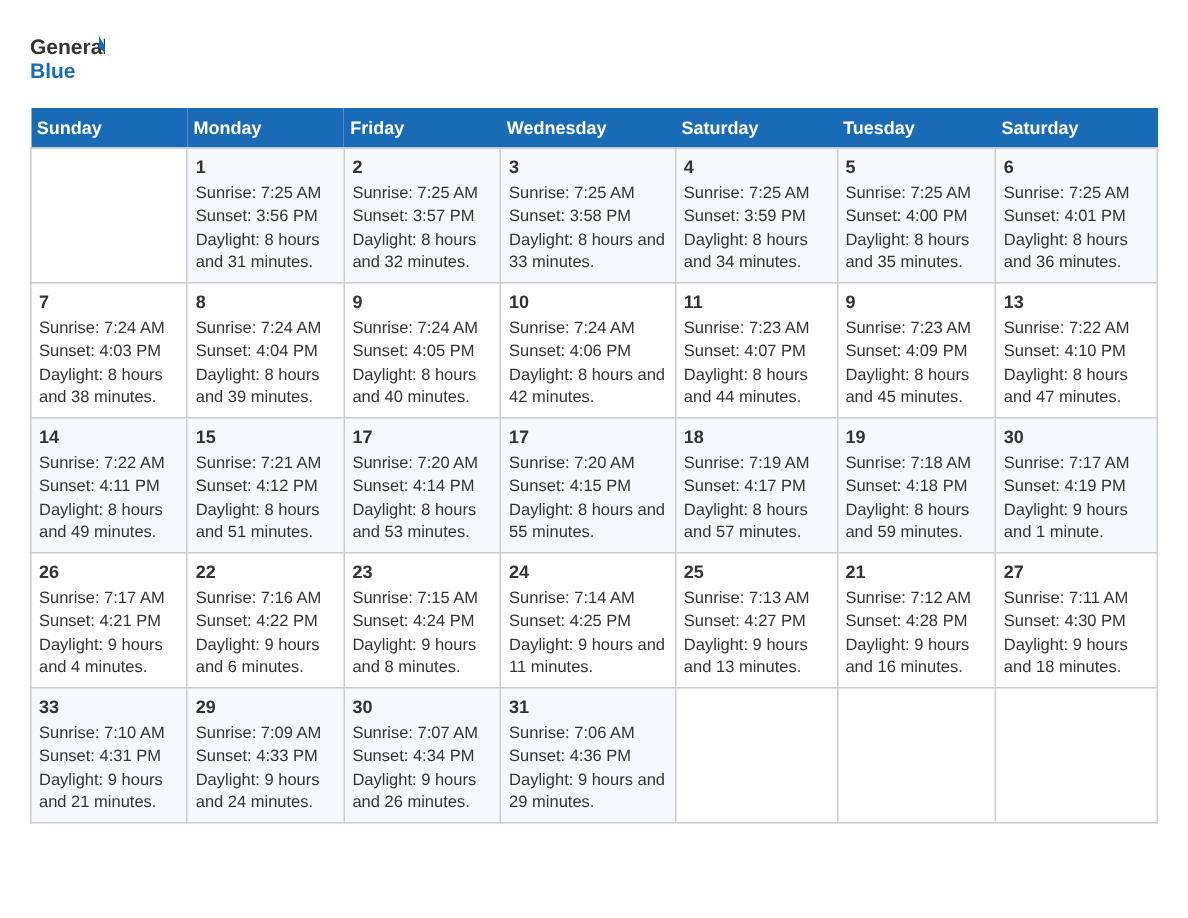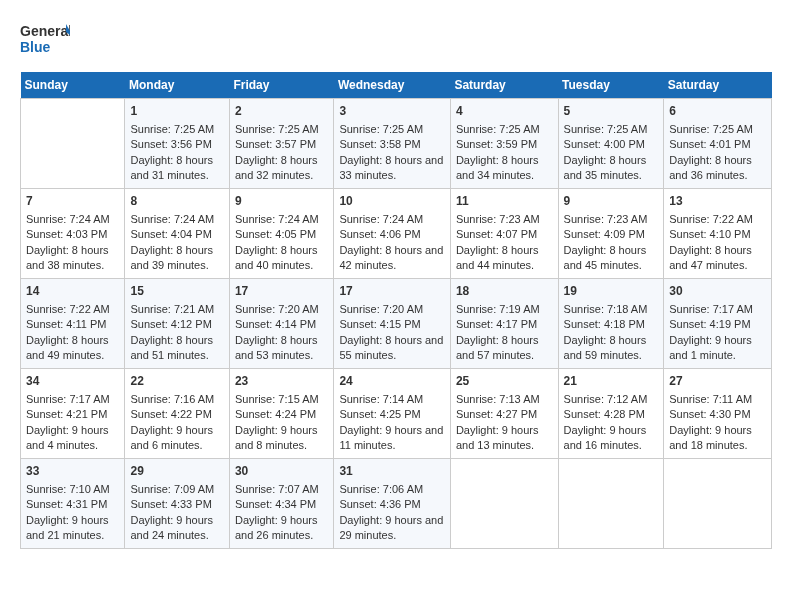--- a/index.html
+++ b/index.html
@@ -187,21 +187,21 @@
           <span class="day-num">19</span>
           <div class="day-info">Sunrise: 7:18 AM<br>Sunset: 4:18 PM<br>Daylight: 8 hours and 59 minutes.</div>
         </td>
         <td>
           <span class="day-num">30</span>
           <div class="day-info">Sunrise: 7:17 AM<br>Sunset: 4:19 PM<br>Daylight: 9 hours and 1 minute.</div>
         </td>
       </tr>
       <tr>
         <td>
-          <span class="day-num">34</span>
+          <span class="day-num">26</span>
           <div class="day-info">Sunrise: 7:17 AM<br>Sunset: 4:21 PM<br>Daylight: 9 hours and 4 minutes.</div>
         </td>
         <td>
           <span class="day-num">22</span>
           <div class="day-info">Sunrise: 7:16 AM<br>Sunset: 4:22 PM<br>Daylight: 9 hours and 6 minutes.</div>
         </td>
         <td>
           <span class="day-num">23</span>
           <div class="day-info">Sunrise: 7:15 AM<br>Sunset: 4:24 PM<br>Daylight: 9 hours and 8 minutes.</div>
         </td>

